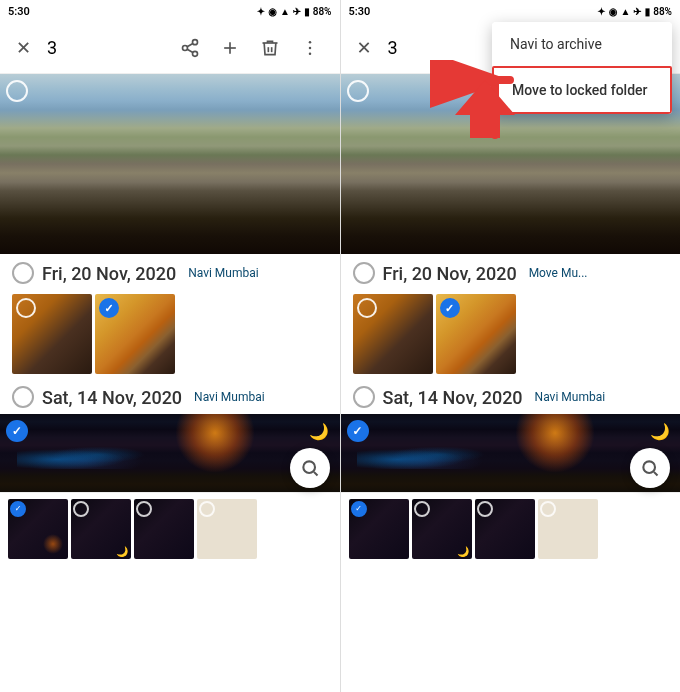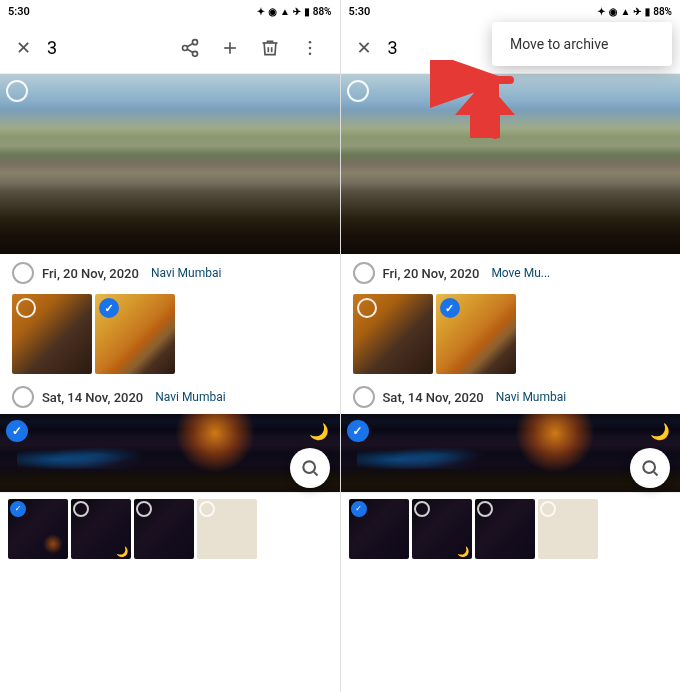--- a/index.html
+++ b/index.html
@@ -99,21 +99,21 @@
     .date-circle {
       width: 22px;
       height: 22px;
       border-radius: 50%;
       border: 2px solid #aaa;
       background: transparent;
       flex-shrink: 0;
     }
 
     .date-text {
-      font-size: 13px;
+      font-size: 18px;
       color: #333;
       font-weight: 500;
     }
 
     .date-location {
       font-size: 12px;
       color: #0c4a6e;
       margin-left: 4px;
     }
 
@@ -616,21 +616,22 @@
   </div>
 
   <div class="search-fab">
     <svg width="20" height="20" viewBox="0 0 24 24" fill="none" stroke="#555" stroke-width="2.5">
       <circle cx="11" cy="11" r="7"></circle>
         <line x1="21" y1="21" x2="16.65" y2="16.65"></line>
     </svg>
   </div>
 
   <div class="dropdown-menu">
-    <div class="menu-item">Move to archive</div>
+    <div class="menu-item">Navi to archive</div>
+    <div class="menu-item highlighted">Move to locked folder</div>
   </div>
 
   <div class="red-arrow">
     <svg class="arrow-svg" viewBox="0 0 100 80" xmlns="http://www.w3.org/2000/svg">
 
       <defs>
         <marker id="arrowhead" markerWidth="10" markerHeight="7" refX="10" refY="3.5" orient="auto">
           <polygon points="0 0, 10 3.5, 0 7" fill="#e53935"></polygon>
         </marker>
       </defs>

